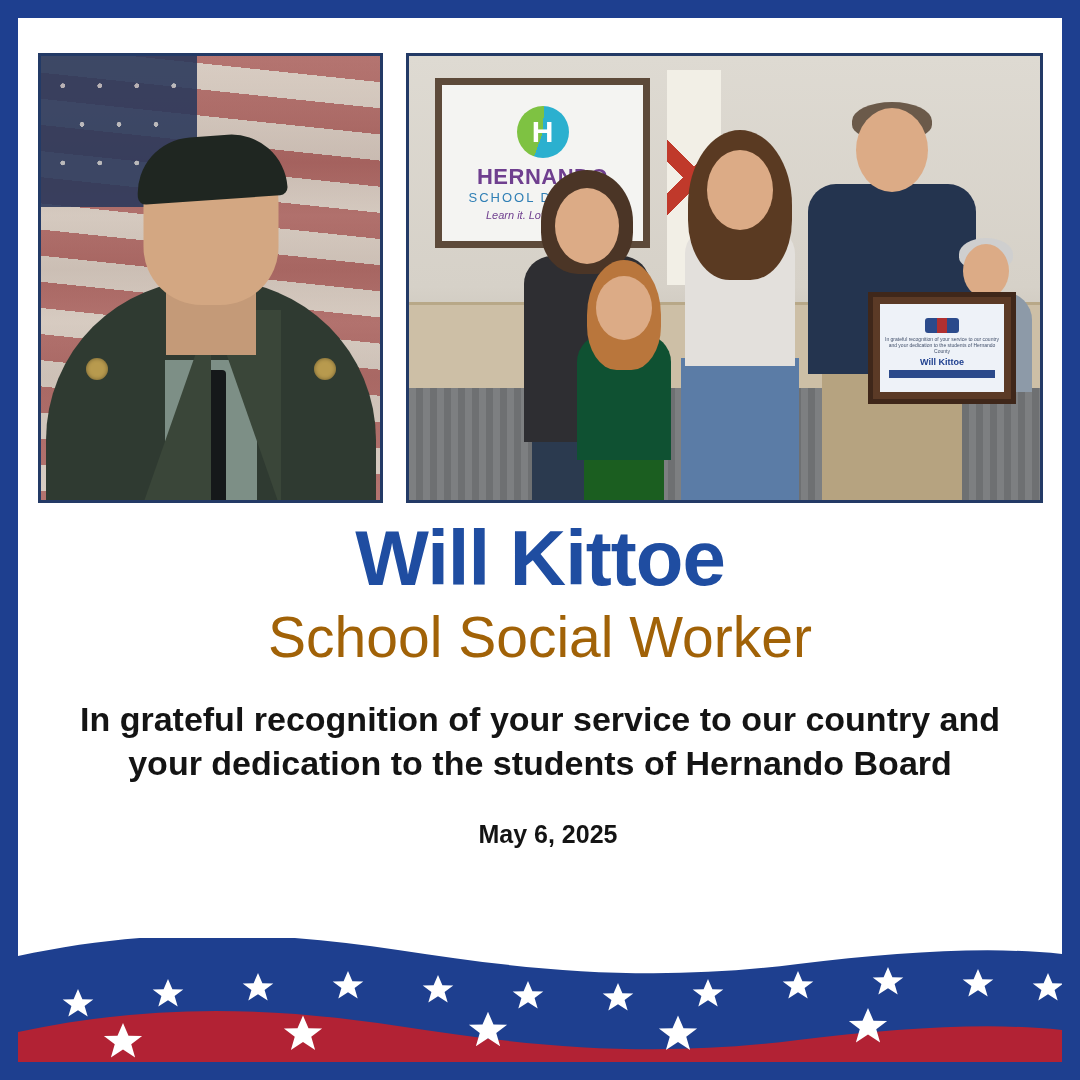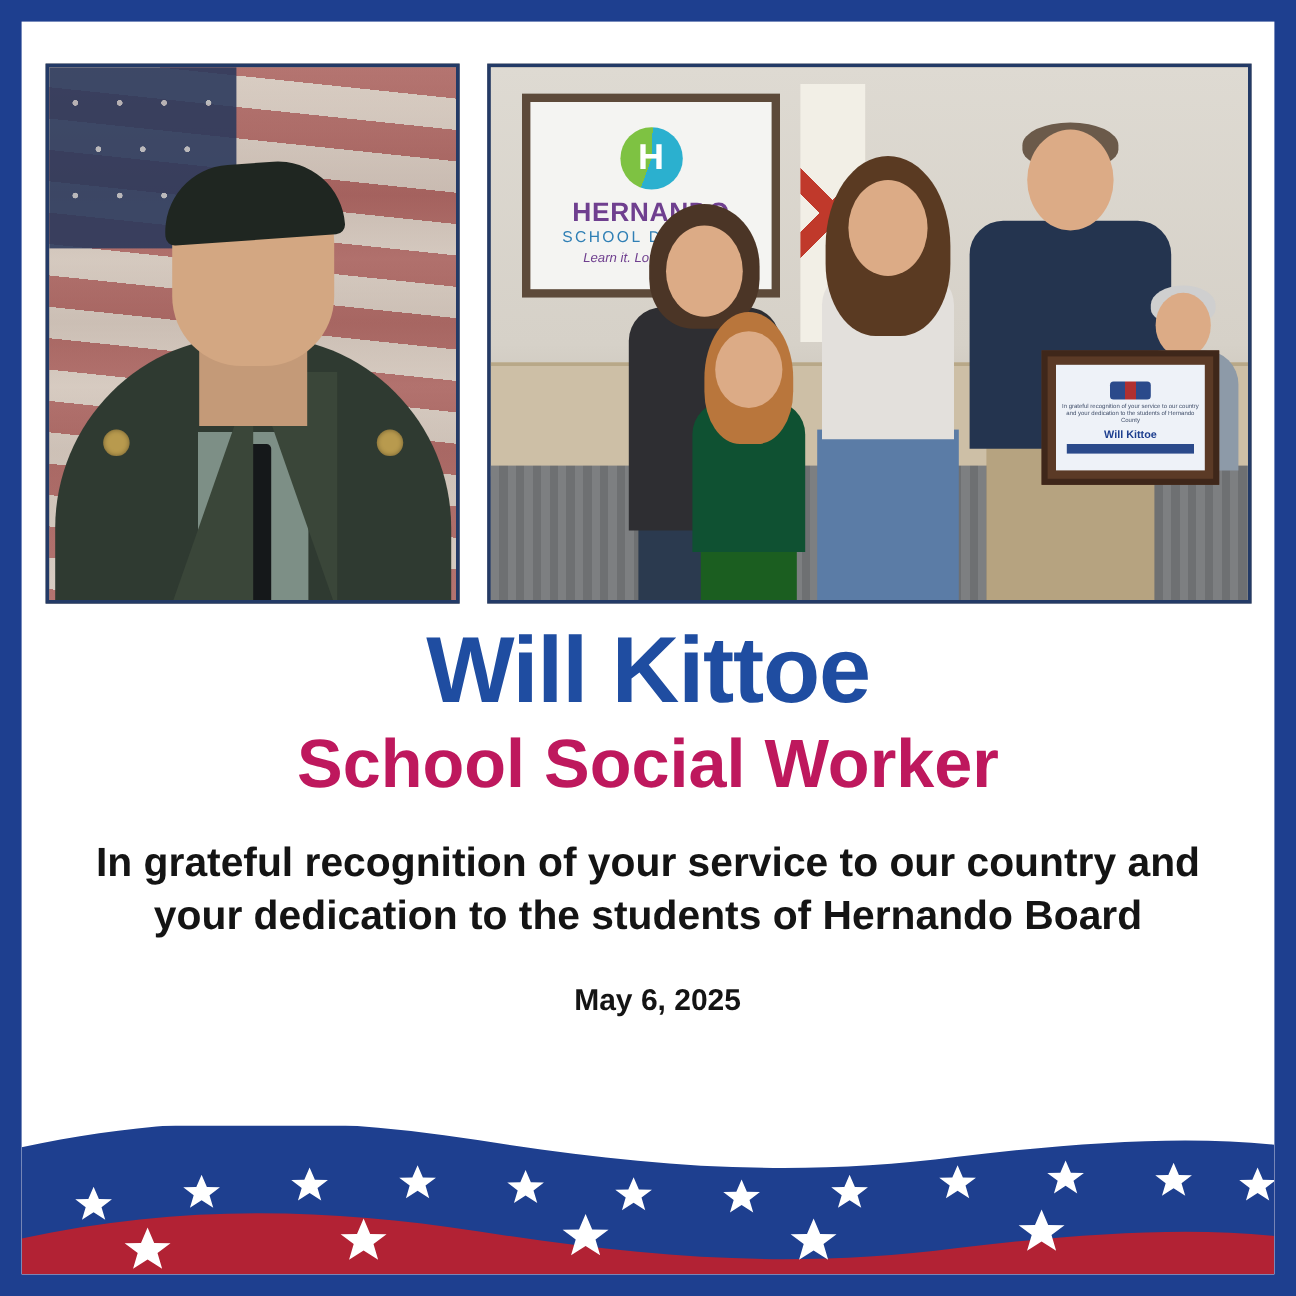--- a/index.html
+++ b/index.html
@@ -374,22 +374,22 @@
   .name {
     font-size: 78px;
     font-weight: bold;
     color: #1f4da1;
     letter-spacing: -1px;
     line-height: 1.05;
     margin: 0;
   }
   .role {
     font-size: 57px;
-    font-weight: bold;
-    color: #be185d;
+    font-weight: normal;
+    color: #a16207;
     line-height: 1.1;
     margin: 6px 0 0 0;
   }
   .message {
     margin: 28px auto 0 auto;
     width: 980px;
     font-size: 34px;
     font-weight: bold;
     color: #141414;
     line-height: 1.32;

